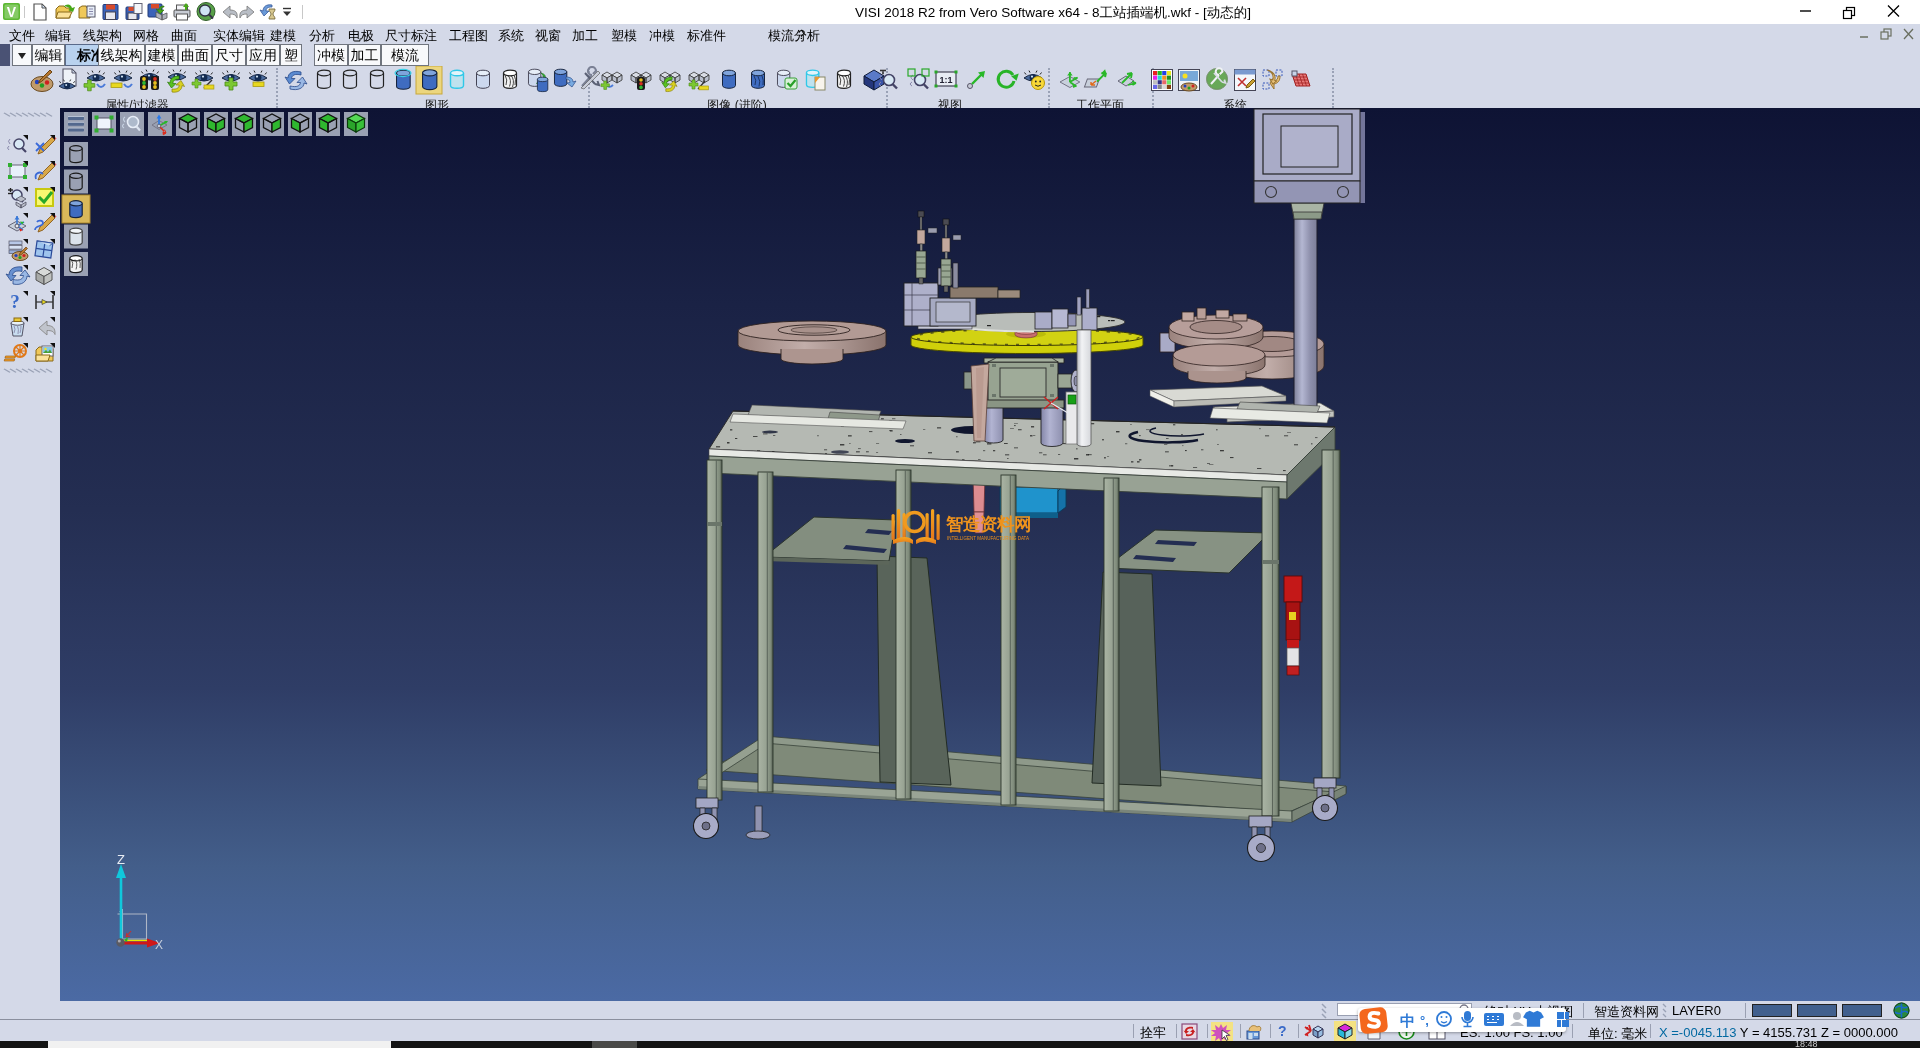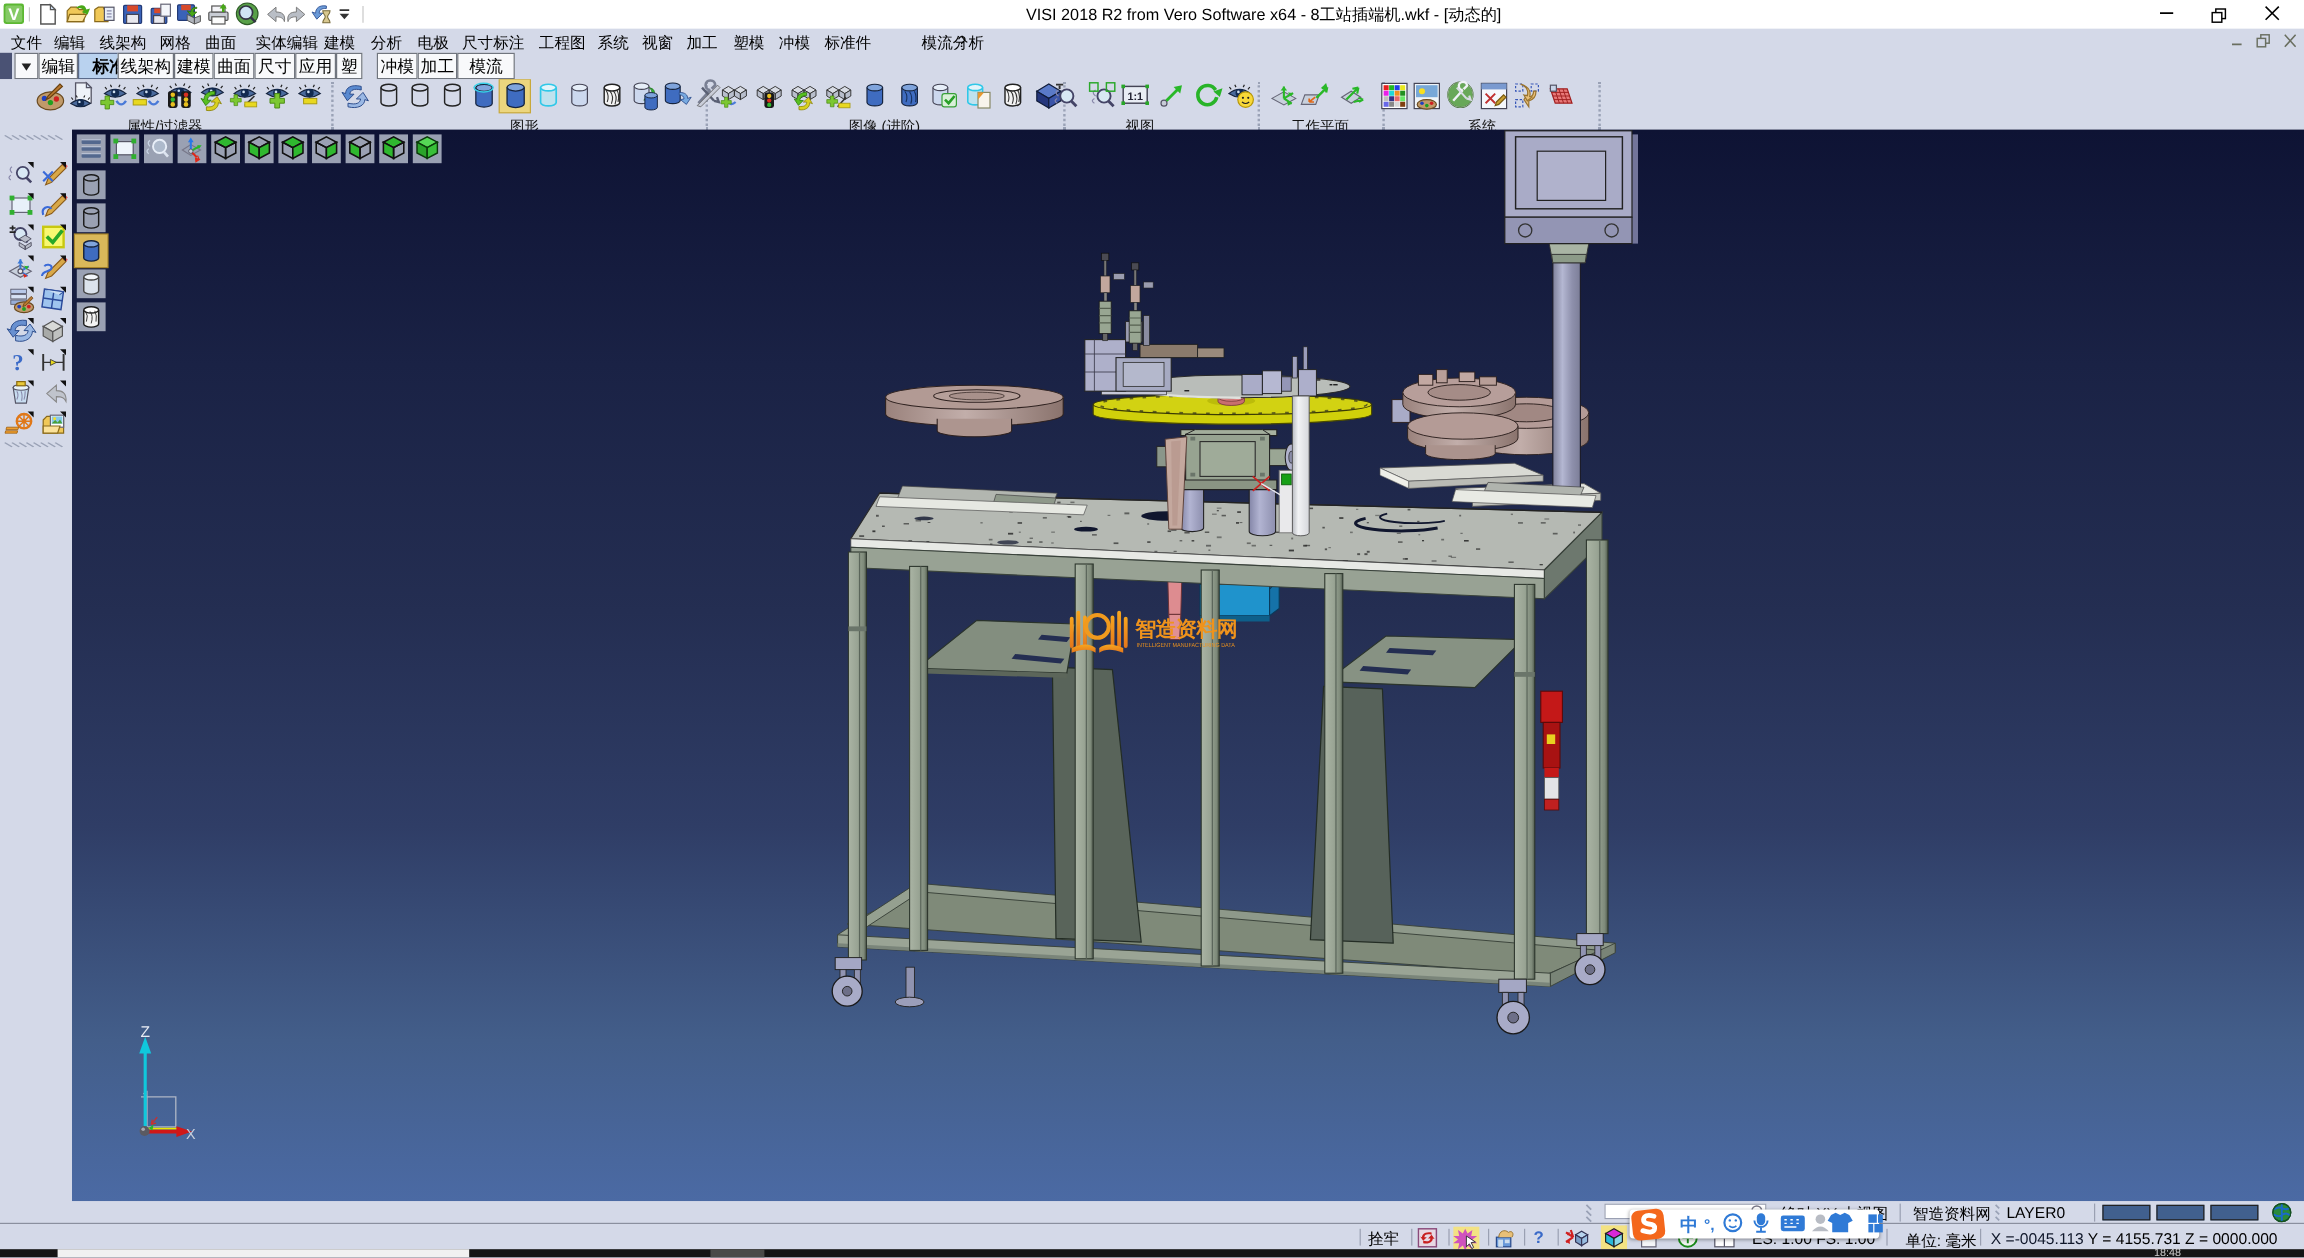--- a/index.html
+++ b/index.html
@@ -1173,21 +1173,21 @@
     </svg>
     <svg class="abs" style="left:1428px;top:2px" width="18" height="17" viewBox="0 0 18 17">
       <rect x="1" y="1" width="16" height="15" fill="#fff" stroke="#556"></rect>
       <line x1="9" y1="1" x2="9" y2="16" stroke="#556"></line>
       <line x1="1" y1="8.5" x2="17" y2="8.5" stroke="#556"></line>
     </svg>
     <div class="st" style="left:1460px;top:4px">ES: 1.00 FS: 1.00</div>
     <div class="vsep" style="left:1572px;top:3px;height:14px"></div>
     <div class="st" style="left:1588px;top:4px">单位: 毫米</div>
     <div class="vsep" style="left:1650px;top:3px;height:14px"></div>
-    <div class="st" style="left:1659px;top:4px"><span style="color:#0f172a">X =-0045.113</span> Y = 4155.731 Z = 0000.000</div>
+    <div class="st" style="left:1659px;top:4px"><span style="color:#0369a1">X =-0045.113</span> Y = 4155.731 Z = 0000.000</div>
   </div>
 
   <div class="abs" style="left:1358px;top:1008px;width:208px;height:24px;background:#fff;border-radius:3px;box-shadow:0 1px 3px rgba(0,0,0,0.35)"></div>
   <svg class="abs" style="left:1354px;top:1004px" width="216" height="32" viewBox="0 0 216 32">
     <g transform="rotate(-6 20 16)">
       <rect x="6" y="4" width="27" height="25" rx="6" fill="#f4671c"></rect>
       <path d="M25 10 q-8 -3 -9 2 q-0.5 3 4 4 q5 1 4.5 4 q-1 5 -10 1" fill="none" stroke="#fff" stroke-width="4" stroke-linecap="round"></path>
     </g>
     <text x="46" y="22" font-size="15" font-weight="bold" fill="#2f7ad6">中</text>
     <text x="66" y="21" font-size="13" font-weight="bold" fill="#2f7ad6">°,</text>

